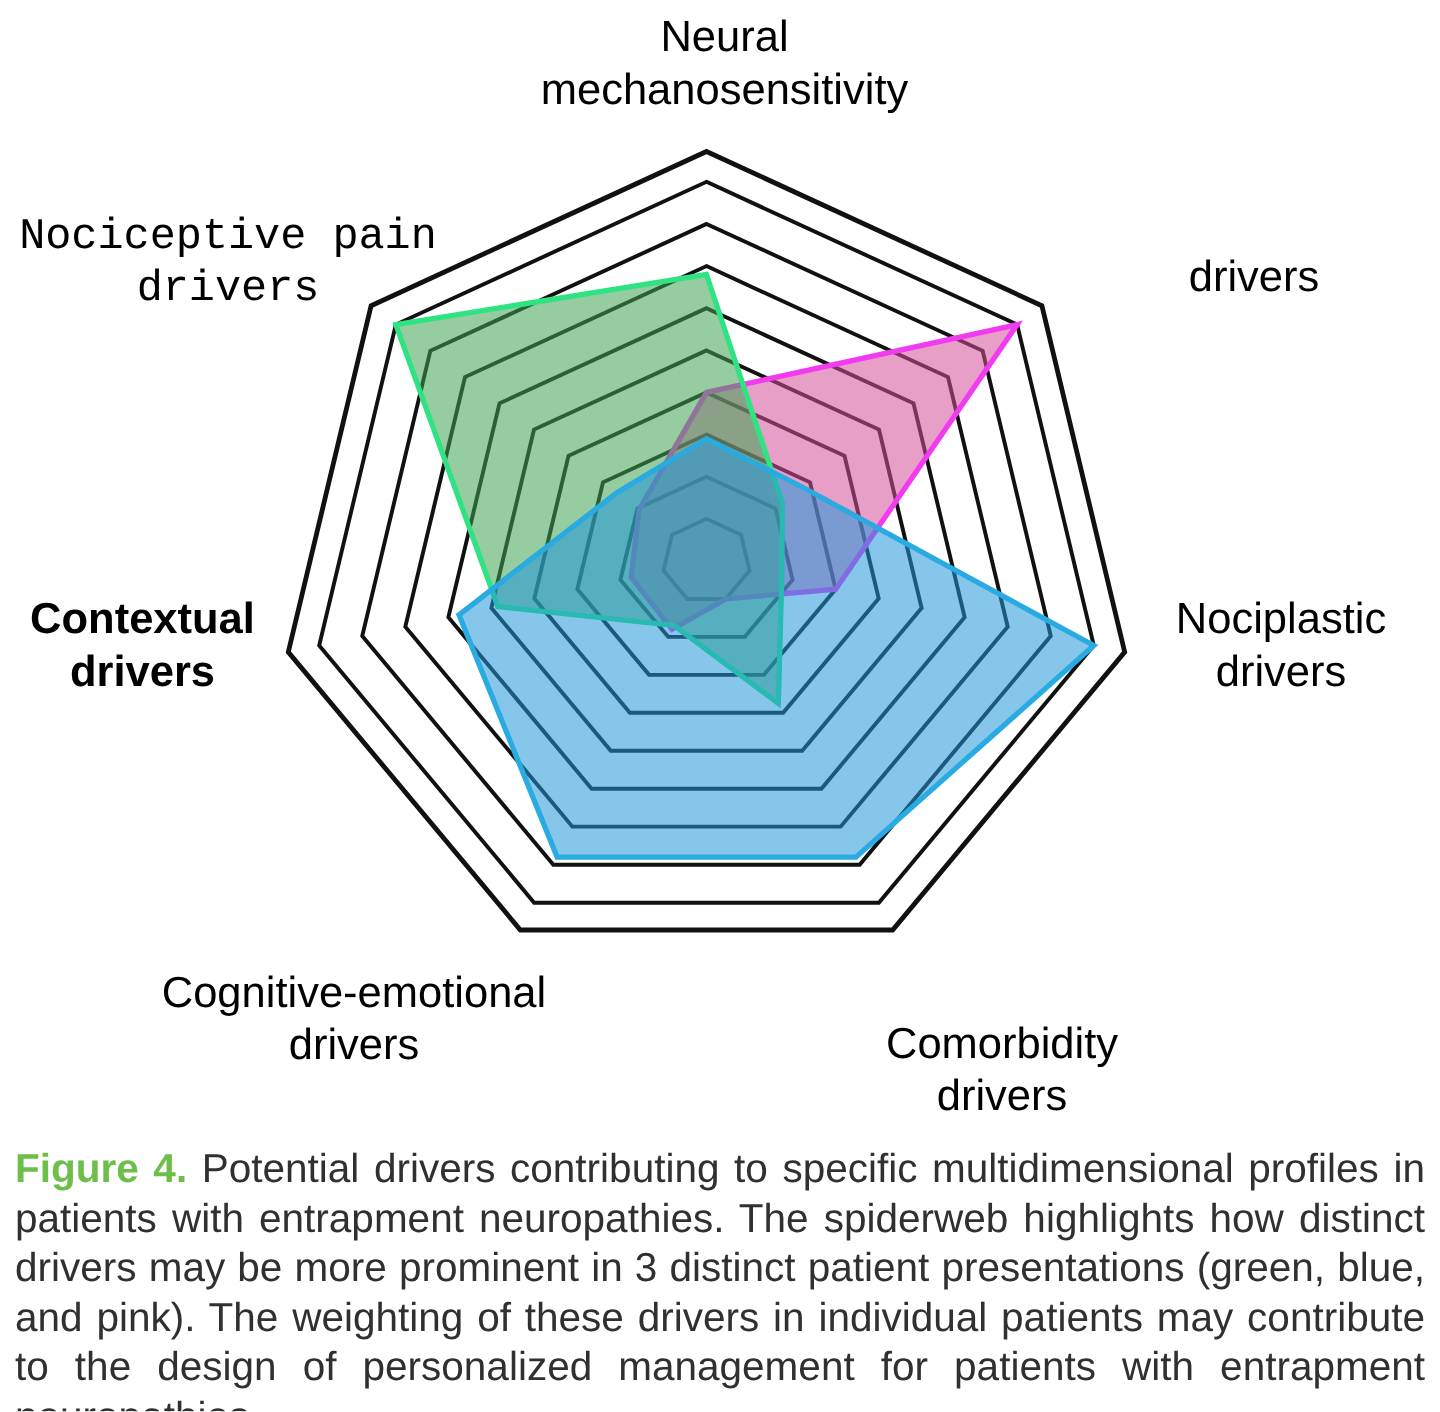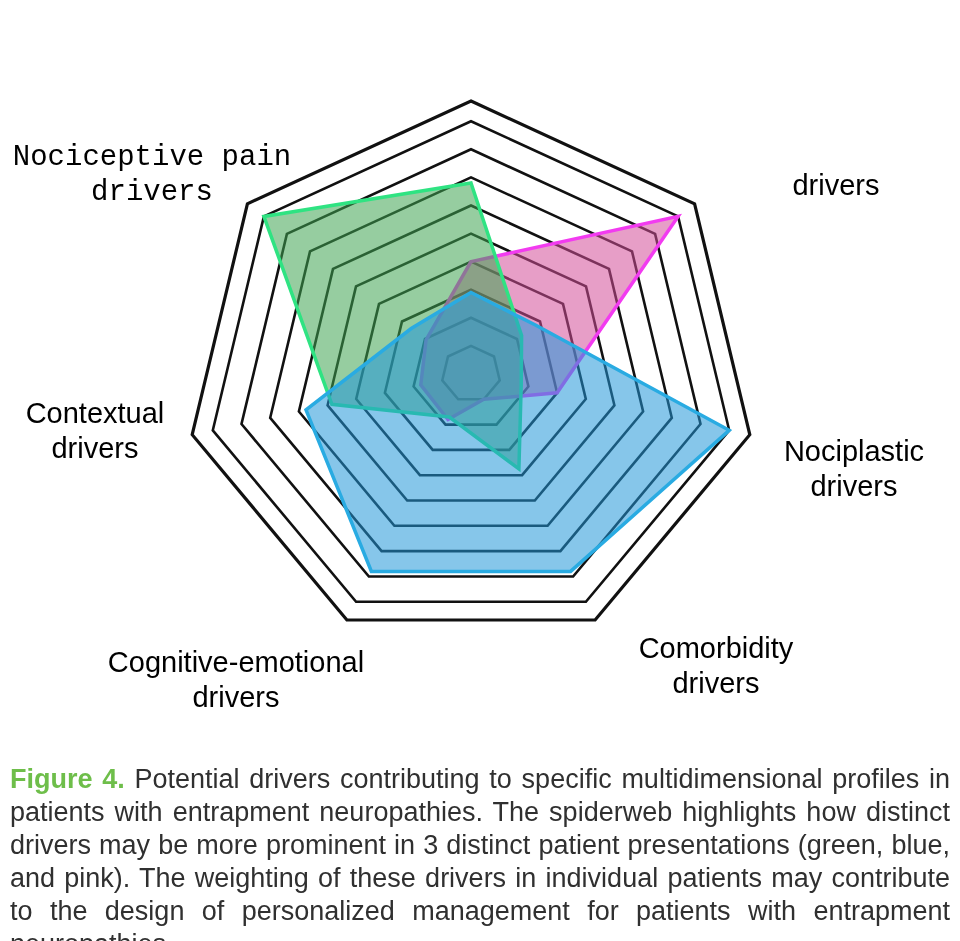--- a/index.html
+++ b/index.html
@@ -22,24 +22,24 @@
     text-align: center;
     color: #000000;
     font-size: 29px;
     line-height: 1.2;
     white-space: nowrap;
   }
   .axis-label div { white-space: nowrap; }
   #label-neural        { left: 483px; top: 8px;   }
   #label-nociceptive   { left: 152px; top: 141px; font-family: Liberation Mono, monospace; }
   #label-neuropathic   { left: 836px; top: 168px; }
-  #label-contextual    { left: 95px;  top: 396px; }
-  #label-nociplastic   { left: 854px; top: 434px; }
+  #label-contextual    { left: 95px;  top: 396px; font-weight: bold; }
+  #label-nociplastic   { left: 854px; top: 396px; }
   #label-cognitive     { left: 236px; top: 645px; }
-  #label-comorbidity   { left: 668px; top: 631px; margin-left: 48px; }
+  #label-comorbidity   { left: 668px; top: 679px; }
   #caption {
     position: absolute;
     left: 10px;
     top: 736px;
     width: 940px;
     font-size: 27px;
     line-height: 33px;
     text-align: justify;
     color: #303030;
   }
@@ -59,20 +59,24 @@
       <polygon points="471.0,233.6 586.0,286.4 614.4,405.3 534.8,500.5 407.2,500.5 327.6,405.3 356.0,286.4" fill="none" stroke="#111111" stroke-width="2.6" stroke-linejoin="miter"></polygon>
       <polygon points="471.0,261.6 563.0,303.9 585.8,399.0 522.1,475.2 419.9,475.2 356.2,399.0 379.0,303.9" fill="none" stroke="#111111" stroke-width="2.6" stroke-linejoin="miter"></polygon>
       <polygon points="471.0,289.7 540.0,321.5 557.1,392.8 509.3,449.9 432.7,449.9 384.9,392.8 402.0,321.5" fill="none" stroke="#111111" stroke-width="2.6" stroke-linejoin="miter"></polygon>
       <polygon points="471.0,317.8 517.0,339.0 528.4,386.5 496.5,424.6 445.5,424.6 413.6,386.5 425.0,339.0" fill="none" stroke="#111111" stroke-width="2.6" stroke-linejoin="miter"></polygon>
       <polygon points="471.0,345.9 494.0,356.5 499.7,380.3 483.8,399.3 458.2,399.3 442.3,380.3 448.0,356.5" fill="none" stroke="#111111" stroke-width="2.6" stroke-linejoin="miter"></polygon>
       <polygon points="471.0,261.6 678.1,216.4 557.1,392.8 483.8,399.3 448.0,419.6 420.8,384.9 426.1,339.8" fill="#D34F99" fill-opacity="0.55" stroke="#F23BF0" stroke-width="3.5" stroke-linejoin="miter"></polygon>
       <polygon points="471.0,183.0 521.6,335.5 521.2,384.9 518.9,468.9 449.3,417.0 331.9,404.3 263.9,216.4" fill="#40A452" fill-opacity="0.55" stroke="#2FE382" stroke-width="3.5" stroke-linejoin="miter"></polygon>
       <polygon points="471.0,292.5 535.4,325.0 729.2,430.3 570.6,571.4 371.4,571.4 306.0,409.9 411.2,328.5" fill="#2298D9" fill-opacity="0.55" stroke="#29ABE2" stroke-width="3.5" stroke-linejoin="miter"></polygon>
     </svg>
 
+  <div class="axis-label" id="label-neural">
+    <div>Neural</div>
+    <div>mechanosensitivity</div>
+  </div>
   <div class="axis-label" id="label-nociceptive">
     <div>Nociceptive pain</div>
     <div>drivers</div>
   </div>
   <div class="axis-label" id="label-neuropathic">
     <div>drivers</div>
   </div>
   <div class="axis-label" id="label-contextual">
     <div>Contextual</div>
     <div>drivers</div>

